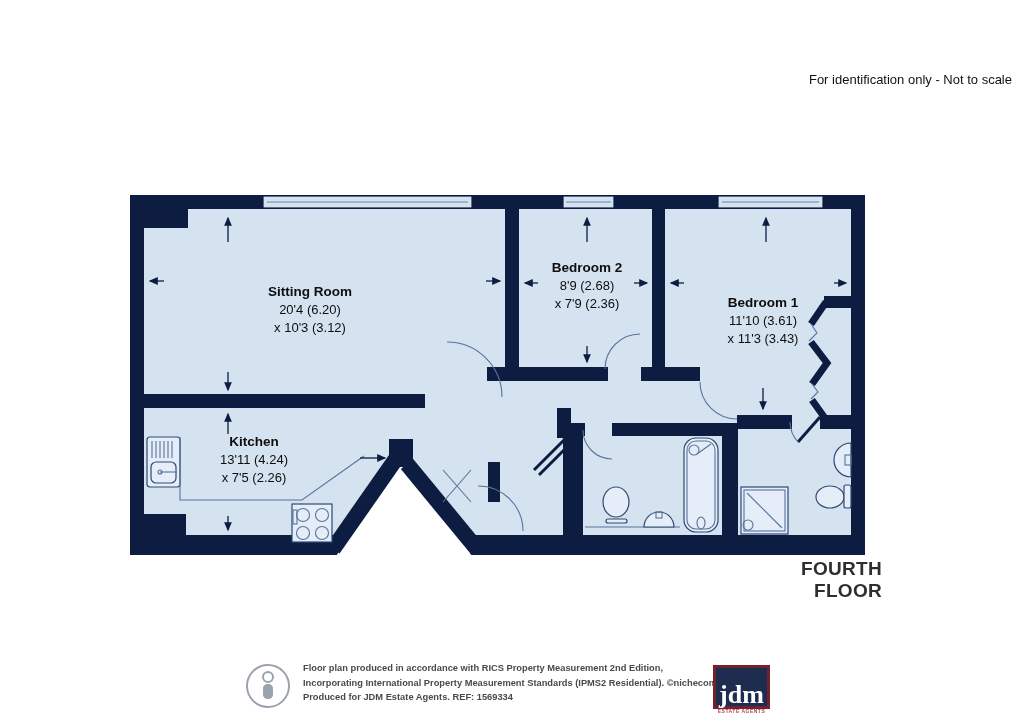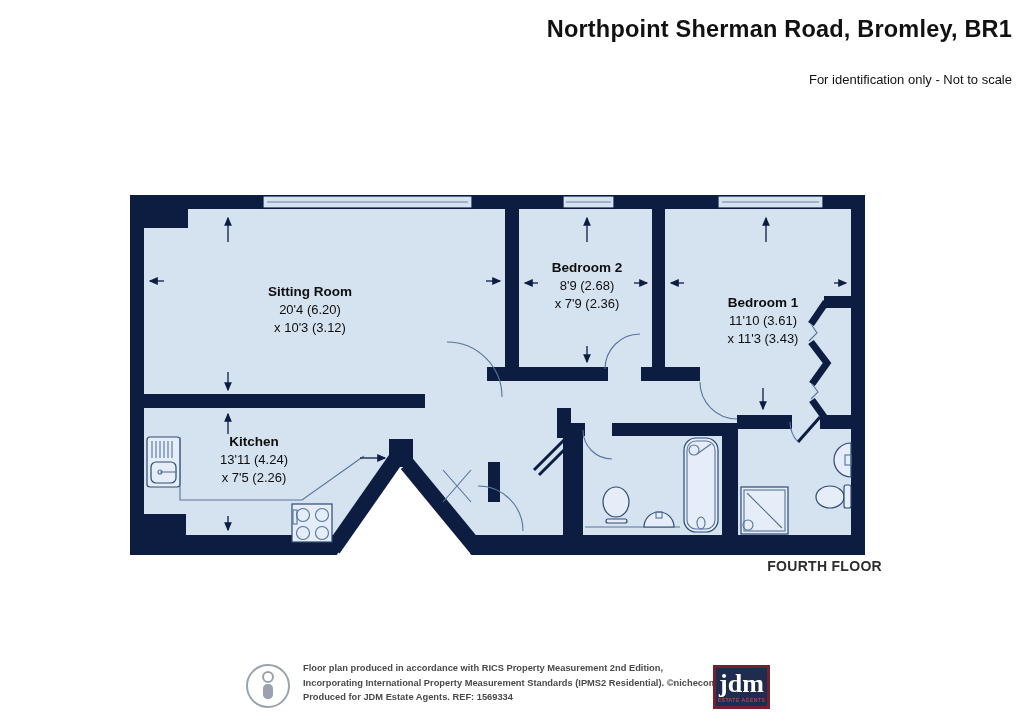--- a/index.html
+++ b/index.html
@@ -15,35 +15,34 @@
   .room-dim{font-size:13px;}
   .wall{fill:#0d1d42;}
   .floor{fill:#d5e2f0;}
   .thin{stroke:#56749c;stroke-width:1.1;fill:none;}
   .fixture{stroke:#2f4a73;stroke-width:1.2;fill:#e4edf8;}
   .arrow{stroke:#0d1d42;stroke-width:1.3;fill:none;}
   .leaf{stroke:#0d1d42;stroke-width:3;fill:none;}
   .winline{stroke:#6b83a6;stroke-width:1;fill:none;}
   .winrect{fill:#d5e2f0;stroke:#0d1d42;stroke-width:1.2;}
   #floor-label{position:absolute;left:762px;top:558px;width:120px;text-align:right;
-        font-size:14px;font-weight:bold;color:#2e2e2e;letter-spacing:0.3px;}
+        font-size:19px;font-weight:bold;color:#2e2e2e;letter-spacing:0.3px;}
   #footer{position:absolute;left:0;top:655px;width:1020px;height:66px;font-weight:bold;}
   #footer-text{position:absolute;left:303px;top:6px;font-size:9.3px;line-height:14.6px;color:#4a4a4a;}
   #person-badge{position:absolute;left:245px;top:8px;}
   #logo{position:absolute;left:713px;top:10px;width:51px;height:38px;background:#1e2d4f;
         border:3px solid #73212e;text-align:center;}
-  #logo-text{color:#ffffff;font-family:"Liberation Serif", serif;font-size:26px;line-height:27px;margin-top:2px;}
+  #logo-text{color:#ffffff;font-family:"Liberation Serif", serif;font-size:26px;line-height:27px;margin-top:13px;}
   #logo-sub{color:#b34552;font-size:5px;letter-spacing:0.5px;margin-top:0px;}
 </style>
 </head>
 <body>
 
 <div id="page">
 
-  <div class="hdr hdr-title">Northpoint Sherman Road, Bromley, BR1</div>
   <div class="hdr hdr-note">For identification only - Not to scale</div>
 
   <svg id="plan-svg" width="1020" height="721" viewBox="0 0 1020 721">
 
     <defs>
       <marker id="ah" markerWidth="8" markerHeight="8" refX="6" refY="3" orient="auto">
         <path d="M0,0 L7,3 L0,6 z" fill="#0d1d42"></path>
       </marker>
     </defs>
 

